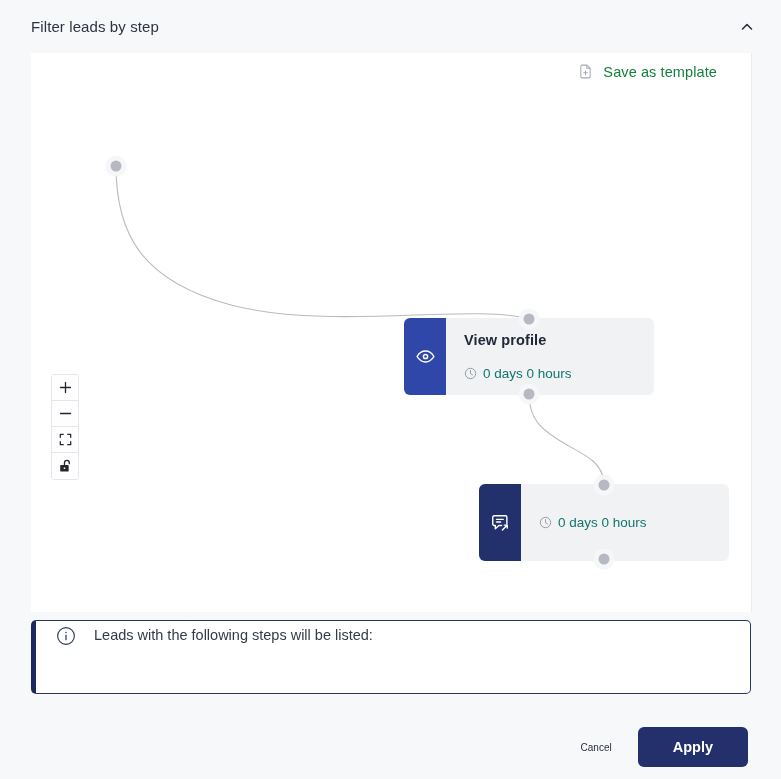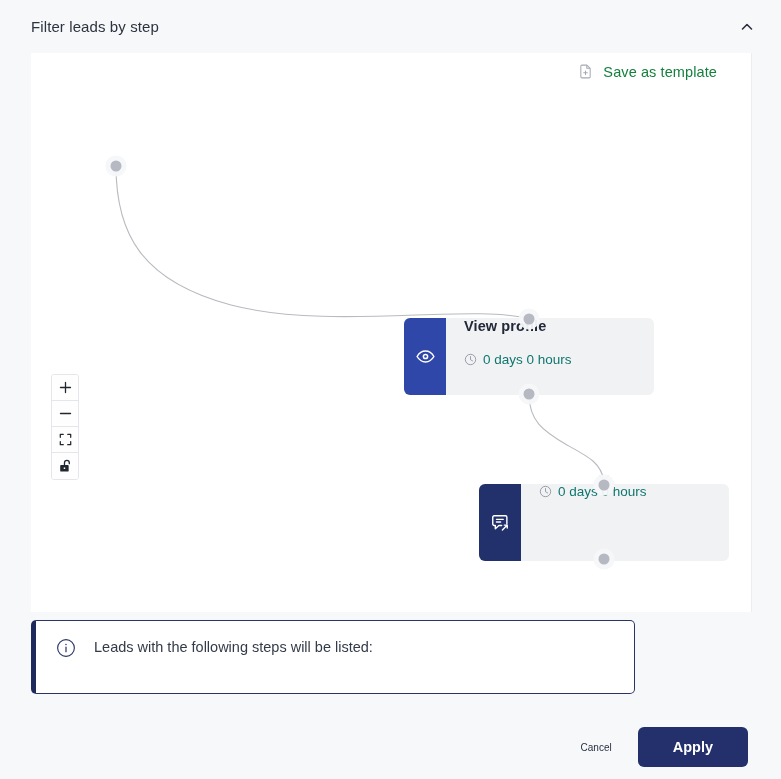--- a/index.html
+++ b/index.html
@@ -112,20 +112,21 @@
     flex: 0 0 42px;
     display: flex;
     align-items: center;
     justify-content: center;
   }
   .node-icon svg { display: block; }
   .node-body {
     flex: 1;
     display: flex;
     flex-direction: column;
+    justify-content: center;
     padding: 0 0 0 18px;
     gap: 18px;
   }
   .node-name {
     font-size: 14.5px;
     font-weight: 700;
     color: #222838;
     letter-spacing: .1px;
   }
   .node-delay {
@@ -173,30 +174,30 @@
     box-sizing: border-box;
   }
   .ctrl-btn:last-child { border-bottom: none; }
   .ctrl-btn svg { display: block; }
 
   
   .info-banner {
     position: absolute;
     left: 31px;
     top: 620px;
-    width: 604px;
+    width: 720px;
     height: 74px;
     box-sizing: border-box;
     background: #ffffff;
     border: 1px solid #2a3566;
     border-left: 5px solid #1f2a5c;
     border-radius: 5px;
     display: flex;
     align-items: flex-start;
-    padding: 16px 18px 0 20px;
+    padding: 4px 18px 0 20px;
     gap: 18px;
   }
   .info-icon { flex: 0 0 auto; margin-top: 1px; }
   .info-icon svg { display: block; }
   .info-text {
     font-size: 14.5px;
     color: #333a48;
     line-height: 20px;
   }
   .info-text .line2 { display: block; }

